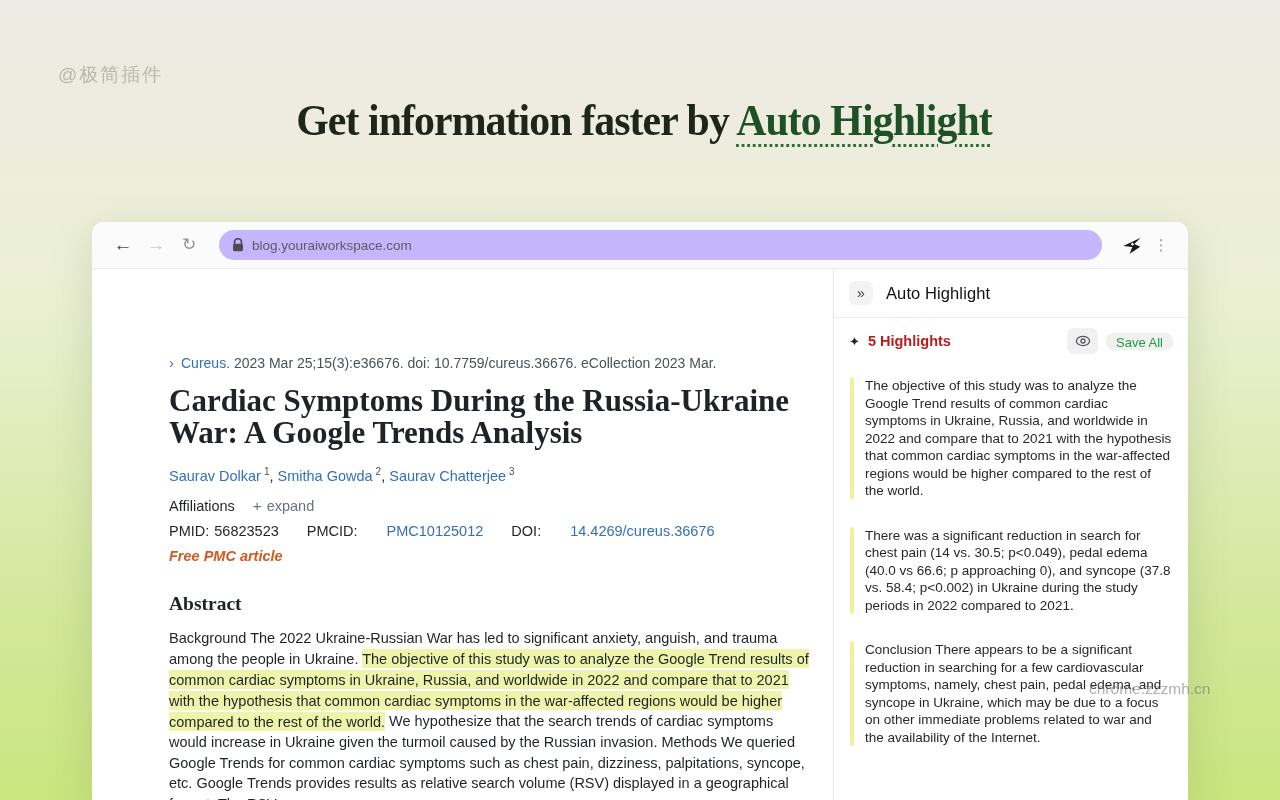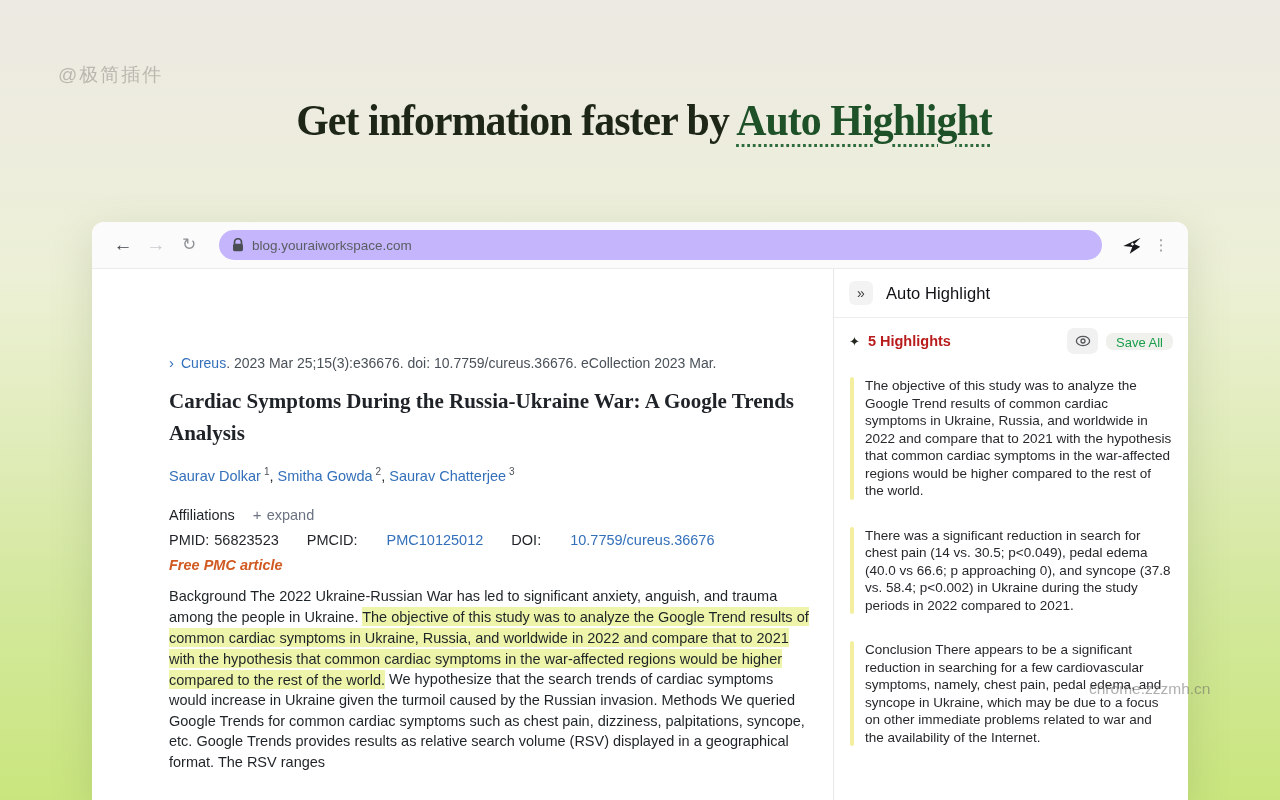--- a/index.html
+++ b/index.html
@@ -44,28 +44,28 @@
   .ext-logo { width:26px; height:26px; display:flex; align-items:center; justify-content:center; }
   .kebab { width:18px; text-align:center; font-size:15px; color:#8f9398; }
   
   .content { flex:1; min-height:0; display:flex; border-top:1px solid #ebebeb; }
   .article { flex:1; min-width:0; padding:85px 20px 16px 77px; overflow:hidden; }
   
   .citation { font-size:14px; color:#4a5158; }
   .cit-chevron { color:#3470ba; font-size:15px; margin-right:7px; }
   .cit-journal { color:#3470ba; text-decoration:none; }
   .art-title {
-    font-family:"Liberation Serif", serif; font-weight:700; font-size:21px;
+    font-family:"Liberation Serif", serif; font-weight:700; font-size:31px;
     line-height:32px; color:#1f2328; margin-top:14px; max-width:645px;
   }
   .authors { margin-top:17px; font-size:14.5px; color:#3470ba; }
   .authors sup { font-size:10px; color:#4a5158; margin-left:3px; }
   .authors .sep { color:#1f2328; }
   .author { text-decoration:none; color:#3470ba; }
-  .aff-row { margin-top:22px; font-size:14.5px; color:#1f2328; }
+  .aff-row { margin-top:13px; font-size:14.5px; color:#1f2328; }
   .expand { color:#6b7280; margin-left:14px; cursor:default; }
   .expand .plus { margin-right:5px; font-size:15px; }
   .ids-row { margin-top:9px; font-size:14.5px; color:#1f2328; }
   .id-group { margin-right:24px; }
   .id-label { margin-right:5px; }
   .id-link { color:#3470ba; text-decoration:none;margin-left:24px; }
   .free-pmc { margin-top:9px; font-size:14.5px; font-weight:700; color:#d05a21;font-style:italic; }
   .abs-h { margin-top:29px; font-family:"Liberation Serif", serif; font-weight:700; font-size:19.5px; color:#1f2328; }
   .abs-p { margin-top:13px; font-size:14.5px; line-height:20.8px; color:#1f2428; max-width:645px; }
   .abs-p mark { background:#eef5aa; color:inherit; padding:1.5px 0; }
@@ -142,25 +142,26 @@
       </div>
 
       <div class="aff-row">
         <span>Affiliations</span>
         <span class="expand"><span class="plus">+</span><span>expand</span></span>
       </div>
 
       <div class="ids-row">
         <span class="id-group"><span class="id-label">PMID:</span><span>56823523</span></span>
         <span class="id-group"><span class="id-label">PMCID:</span><a class="id-link">PMC10125012</a></span>
-        <span class="id-group"><span class="id-label">DOI:</span><a class="id-link">10.7759/cureus.36676</a></span>
+        <span class="id-group"><span class="id-label">DOI:</span><a class="id-link">14.4269/cureus.36676</a></span>
       </div>
 
       <div class="free-pmc">Free PMC article</div>
 
+      <h2 class="abs-h">Abstract</h2>
 
       <p class="abs-p"><span>Background The 2022 Ukraine-Russian War has led to significant anxiety, anguish, and trauma among the people in Ukraine. </span><mark>The objective of this study was to analyze the Google Trend results of common cardiac symptoms in Ukraine, Russia, and worldwide in 2022 and compare that to 2021 with the hypothesis that common cardiac symptoms in the war-affected regions would be higher compared to the rest of the world.</mark><span> We hypothesize that the search trends of cardiac symptoms would increase in Ukraine given the turmoil caused by the Russian invasion. Methods We queried Google Trends for common cardiac symptoms such as chest pain, dizziness, palpitations, syncope, etc. Google Trends provides results as relative search volume (RSV) displayed in a geographical format. The RSV ranges</span></p>
     </div>
 
     <div class="sidebar">
       <div class="sb-header">
         <div class="collapse-btn">
             <span>»</span>
           </div>
         <div class="sb-title">Auto Highlight</div>

